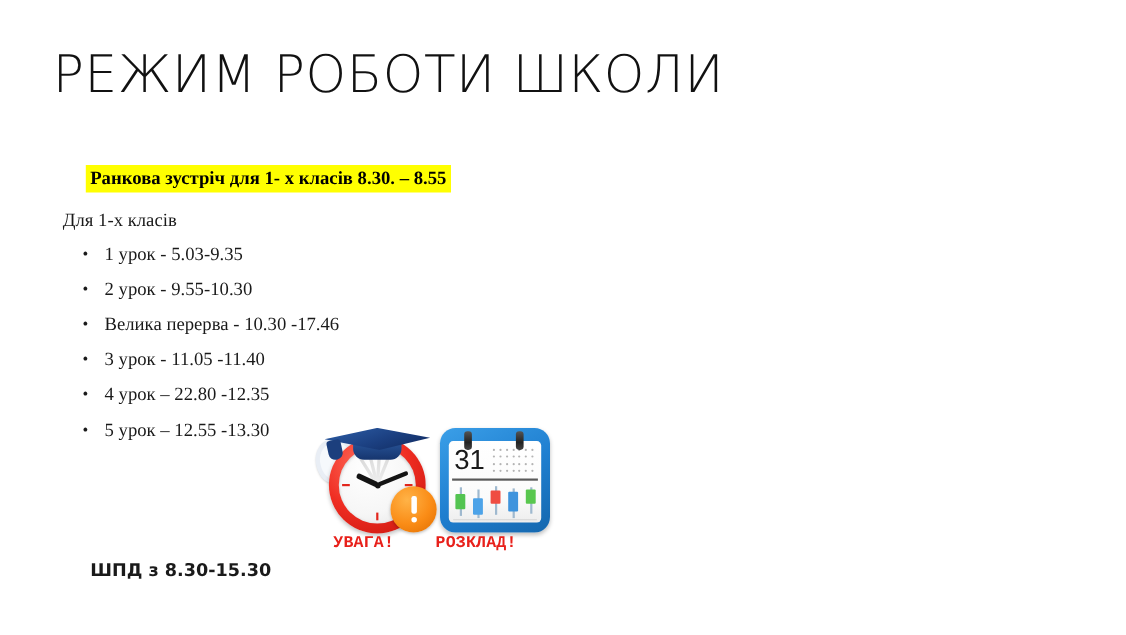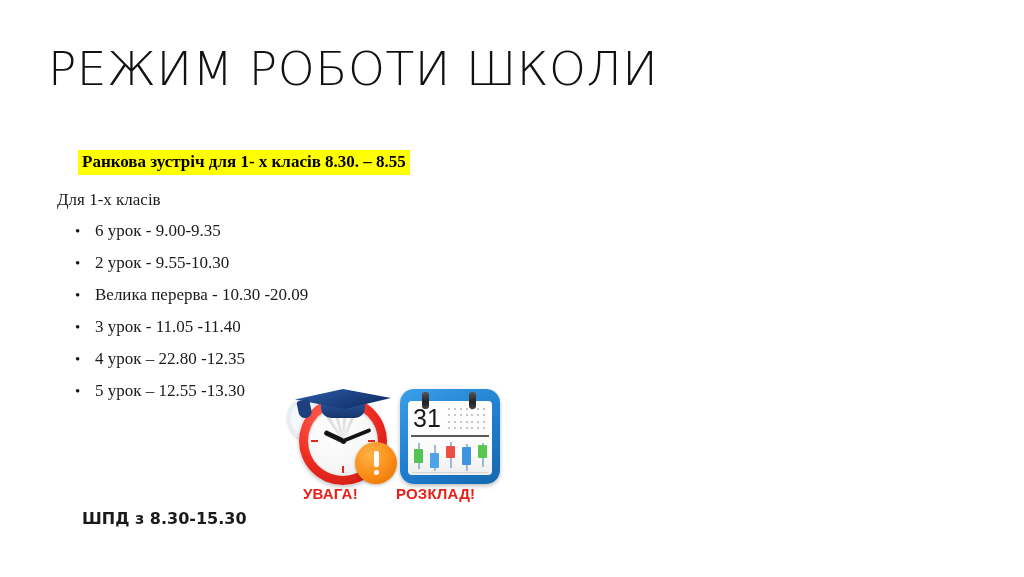--- a/index.html
+++ b/index.html
@@ -477,21 +477,21 @@
 
   .illus-labels {
     position: absolute;
     left: 0;
     top: 109px;
     width: 235px;
     height: 24px;
   }
   .illus-label {
     position: absolute;
-    font-family: Liberation Sans, sans-serif;
+    font-family: Liberation Mono, monospace;
     font-weight: bold;
     font-size: 15px;
     color: #e8201a;
     white-space: nowrap;
     letter-spacing: 0.2px;
   }
   .label-uvaha { left: 20px;  top: 0; }
   .label-rozklad { left: 113px; top: 0; }
 </style>
 </head>
@@ -504,29 +504,29 @@
 
   <div class="col col-left">
 
     <div class="meeting-line meeting-left">Ранкова зустріч для 1- х класів  8.30. – 8.55</div>
 
     <div class="group-head group-head-left">Для 1-х класів</div>
 
     <ul class="lesson-list list-left">
       <li>
         <span class="bullet">•</span>
-        <span>6 урок -  9.00-9.35</span>
+        <span>1 урок -  5.03-9.35</span>
       </li>
       <li>
         <span class="bullet">•</span>
         <span>2 урок -  9.55-10.30</span>
       </li>
       <li>
         <span class="bullet">•</span>
-        <span>Велика перерва  - 10.30 -20.09</span>
+        <span>Велика перерва  - 10.30 -17.46</span>
       </li>
       <li>
         <span class="bullet">•</span>
         <span>3 урок -  11.05 -11.40</span>
       </li>
       <li>
         <span class="bullet">•</span>
         <span>4 урок – 22.80 -12.35</span>
       </li>
       <li>

